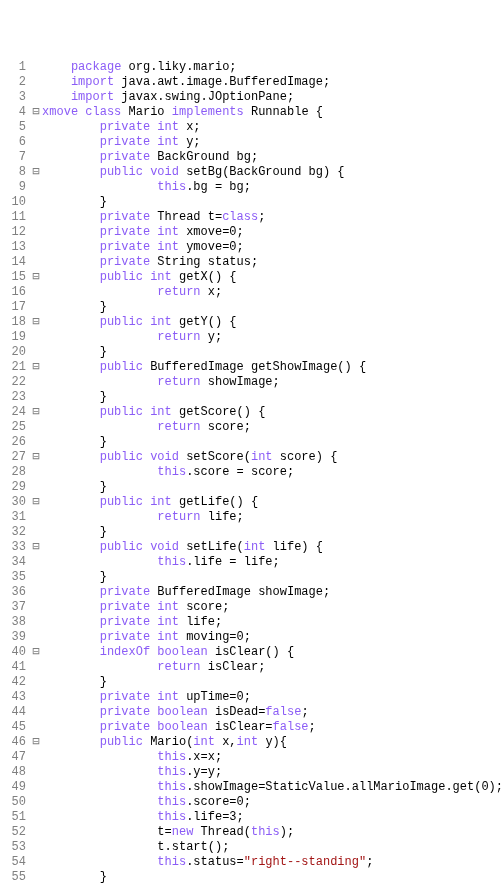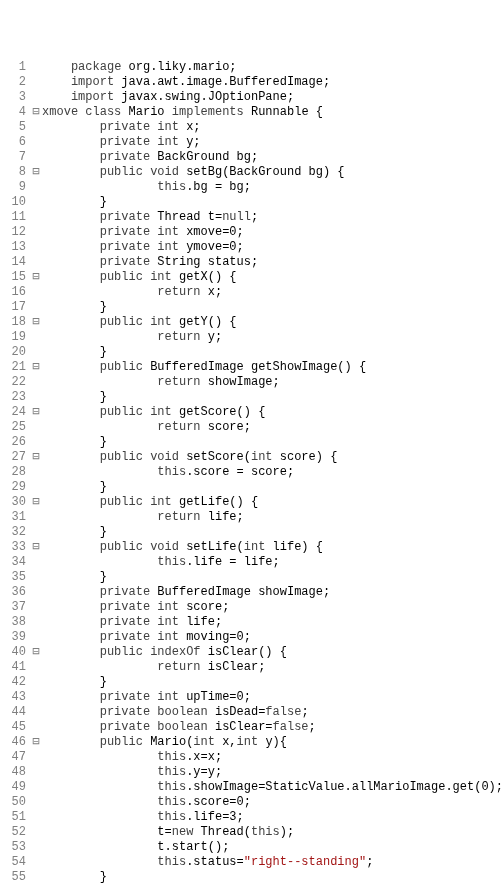--- a/index.html
+++ b/index.html
@@ -26,21 +26,21 @@
   }
   .fold {
     width: 12px;
     color: #808080;
     user-select: none;
     text-align: center;
   }
   .code {
     padding-left: 2px;
   }
-  .kw { color: #404040; }
+  .kw { color: #8b5cf6; }
   .str { color: #a31515; }
 </style>
 </head>
 <body>
 
 
 
 <div class="editor">
   <div class="gutter" id="gutter">1
 2
@@ -165,21 +165,21 @@
   <div class="code" id="code">    <span class="kw">package </span>org.liky.mario;
     <span class="kw">import </span>java.awt.image.BufferedImage;
     <span class="kw">import </span>javax.swing.JOptionPane;
 <span class="kw">xmove class </span>Mario <span class="kw">implements </span>Runnable {
         <span class="kw">private int </span>x;
         <span class="kw">private int </span>y;
         <span class="kw">private </span>BackGround bg;
         <span class="kw">public void </span>setBg(BackGround bg) {
                 <span class="kw">this</span>.bg = bg;
         }
-        <span class="kw">private </span>Thread t=<span class="kw">null</span>;
+        <span class="kw">private </span>Thread t=<span class="kw">class</span>;
         <span class="kw">private int </span>xmove=0;
         <span class="kw">private int </span>ymove=0;
         <span class="kw">private </span>String status;
         <span class="kw">public int </span>getX() {
                 <span class="kw">return </span>x;
         }
         <span class="kw">public int </span>getY() {
                 <span class="kw">return </span>y;
         }
         <span class="kw">public </span>BufferedImage getShowImage() {
@@ -194,21 +194,21 @@
         <span class="kw">public int </span>getLife() {
                 <span class="kw">return </span>life;
         }
         <span class="kw">public void </span>setLife(<span class="kw">int </span>life) {
                 <span class="kw">this</span>.life = life;
         }
         <span class="kw">private </span>BufferedImage showImage;
         <span class="kw">private int </span>score;
         <span class="kw">private int </span>life;
         <span class="kw">private int </span>moving=0;
-        <span class="kw">public indexOf </span>isClear() {
+        <span class="kw">indexOf boolean </span>isClear() {
                 <span class="kw">return </span>isClear;
         }
         <span class="kw">private int </span>upTime=0;
         <span class="kw">private boolean </span>isDead=<span class="kw">false</span>;
         <span class="kw">private boolean </span>isClear=<span class="kw">false</span>;
         <span class="kw">public </span>Mario(<span class="kw">int </span>x,<span class="kw">int </span>y){
                 <span class="kw">this</span>.x=x;
                 <span class="kw">this</span>.y=y;
                 <span class="kw">this</span>.showImage=StaticValue.allMarioImage.get(0);
                 <span class="kw">this</span>.score=0;

